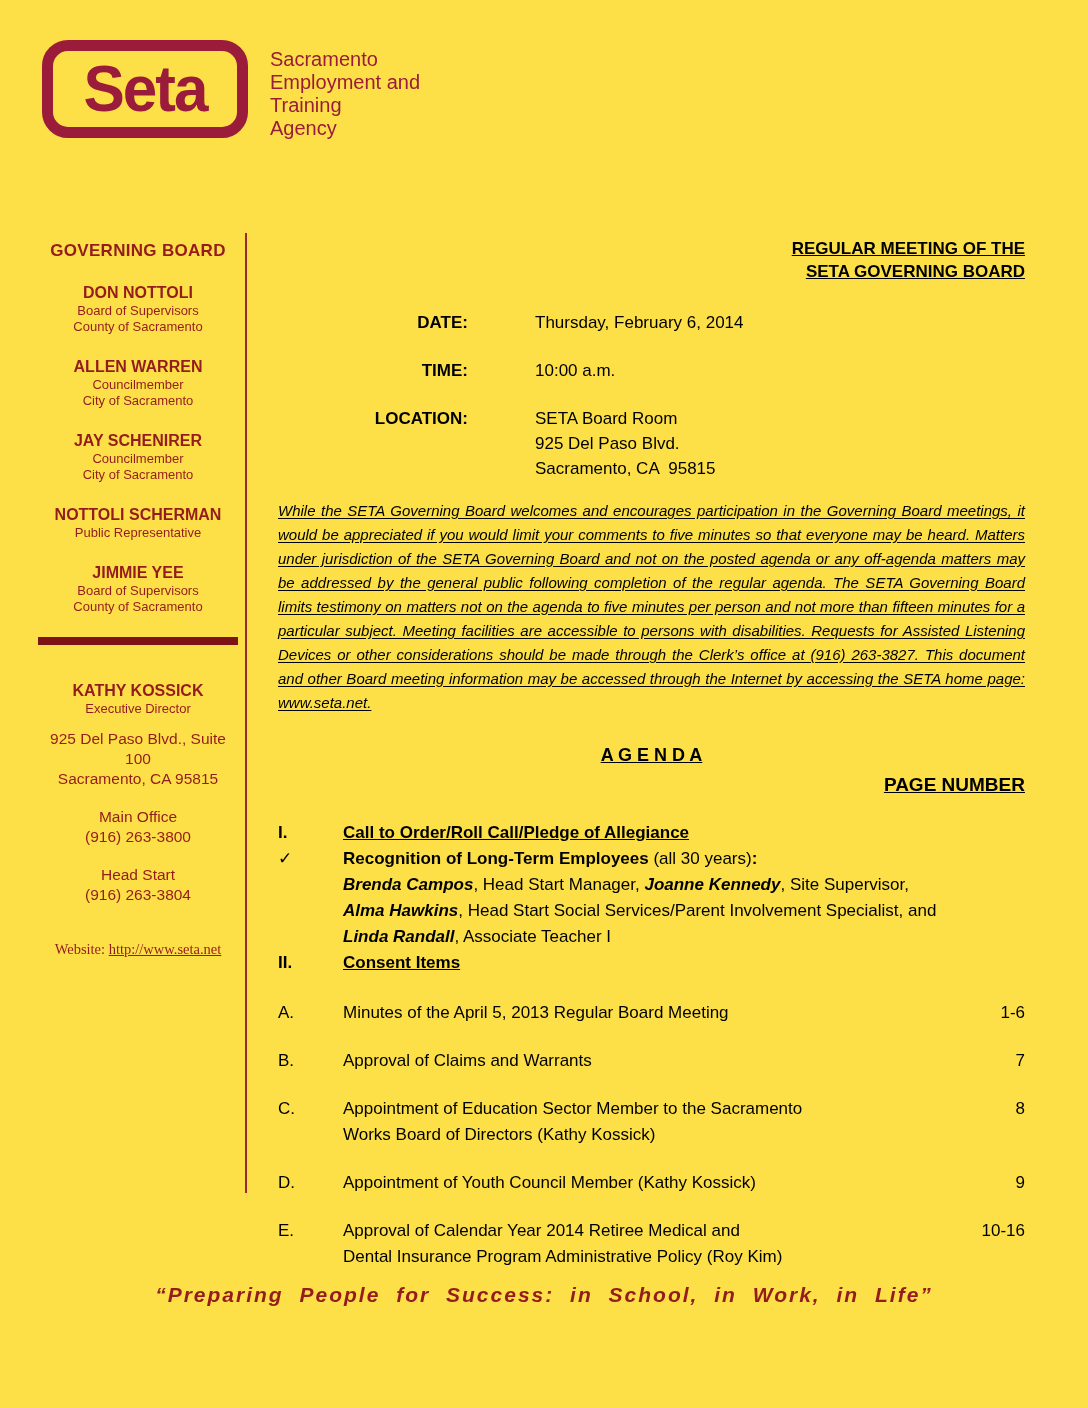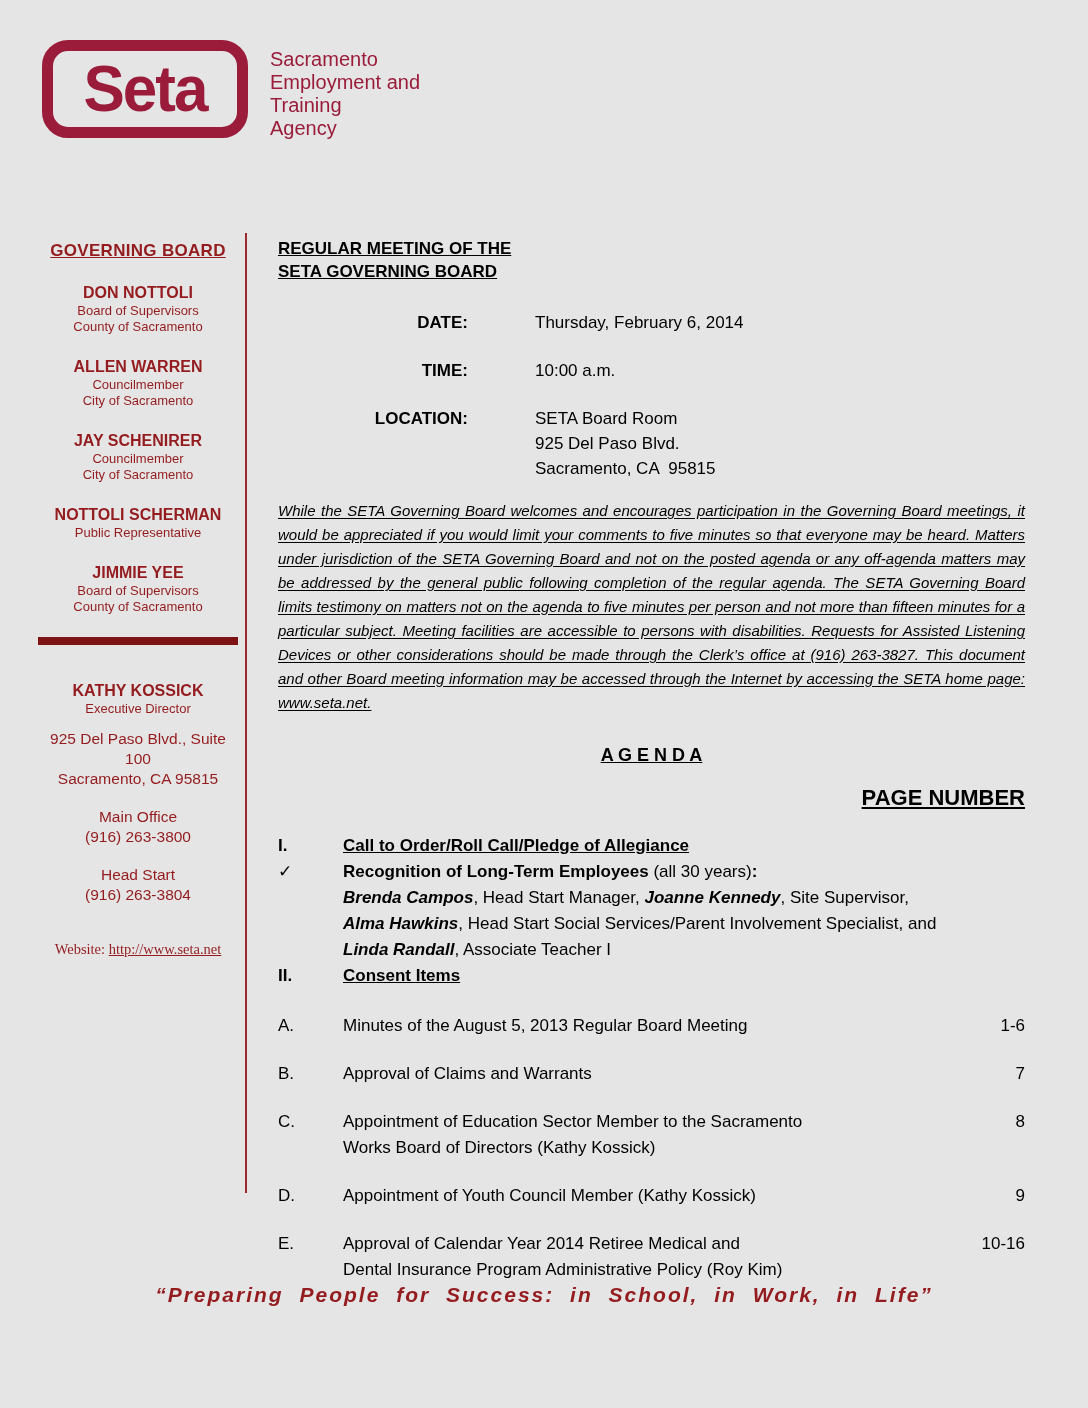--- a/index.html
+++ b/index.html
@@ -4,63 +4,63 @@
 <style>
   :root{
     --logo:#9A1C3A;
     --red:#941B1E;
     --bar:#7D1315;
     --vline:#9B2A2D;
   }
   *{margin:0;padding:0;box-sizing:border-box;}
   html,body{background:#ffffff;}
   body{width:1088px;font-family:"Liberation Sans","DejaVu Sans",sans-serif;color:#000;}
-  .page{position:relative;width:1088px;height:1408px;background:#e5e5e5;overflow:hidden;}
+  .page{position:relative;width:1088px;height:1408px;background:#fde047;overflow:hidden;}
 
   
   .header{display:flex;align-items:flex-start;padding:40px 0 0 42px;}
   .logo-box{width:206px;height:98px;border:11px solid var(--logo);border-radius:26px;
             display:flex;align-items:center;justify-content:center;}
   .logo-text{font-size:62px;font-weight:bold;color:var(--logo);letter-spacing:-2px;line-height:1;
              font-family:"Liberation Sans",sans-serif;transform:scaleY(1.05);}
   .agency{margin-left:22px;margin-top:8px;color:var(--logo);font-size:20px;line-height:23px;}
 
   
   .columns{display:flex;margin-top:93px;padding-left:38px;padding-right:63px;align-items:flex-start;}
   .sidebar{width:209px;min-height:960px;border-right:2px solid var(--vline);
            text-align:center;color:var(--red);flex-shrink:0;}
   .sb-inner{width:200px;}
-  .sb-title{font-size:17px;font-weight:bold;text-decoration:underline;margin-top:8px;letter-spacing:.3px;}
+  .sb-title{font-size:17px;font-weight:bold;margin-top:8px;letter-spacing:.3px;}
   .member{margin-top:22px;}
   .member:first-of-type{margin-top:37px;}
   .member-name{font-size:16px;font-weight:bold;line-height:20px;}
   .member-sub{font-size:13px;line-height:16px;}
   .sb-bar{height:8px;background:var(--bar);margin-top:22px;width:200px;}
   .director{margin-top:36px;}
   .sb-address{margin-top:12px;font-size:15.5px;line-height:20px;}
   .sb-contact{margin-top:18px;font-size:15.5px;line-height:20px;}
   .sb-website{margin-top:36px;font-family:"Liberation Serif","DejaVu Serif",serif;font-size:14.5px;}
   .sb-website a{color:var(--red);text-decoration:underline;}
 
   
   .main{flex:1;margin-left:31px;min-width:0;}
   .u{text-decoration:underline;}
-  .m-title{text-align:left;font-size:17px;font-weight:bold;line-height:23px;margin-top:4px;}
+  .m-title{text-align:right;font-size:17px;font-weight:bold;line-height:23px;margin-top:4px;}
   .meta{margin-top:27px;}
   .meta-row{display:flex;font-size:17px;line-height:25px;margin-top:23px;}
   .meta-row:first-child{margin-top:0;}
   .meta-label{width:190px;text-align:right;font-weight:bold;flex-shrink:0;}
   .meta-value{margin-left:67px;}
   .pre{white-space:pre-wrap;}
 
   .notice{margin-top:18px;font-size:15px;line-height:24px;text-align:justify;
           text-decoration:underline;text-underline-offset:2px;font-style:italic;}
 
   .agenda-head{text-align:center;font-size:18px;font-weight:bold;margin-top:28px;line-height:25px;}
-  .pagenum-head{text-align:right;font-size:22px;font-weight:bold;margin-top:17px;line-height:25px;}
+  .pagenum-head{text-align:right;font-size:19px;font-weight:bold;margin-top:4px;line-height:25px;}
 
   .item-row{display:flex;font-size:17px;line-height:26px;}
   .col-num{width:65px;flex-shrink:0;}
   .col-text{flex:1;min-width:0;}
   .col-page{width:70px;text-align:right;flex-shrink:0;}
   .bold{font-weight:bold;}
   .seg-b{font-weight:bold;}
   .seg-bi{font-weight:bold;font-style:italic;}
   .mt23{margin-top:23px;}
   .mt16{}
@@ -191,21 +191,21 @@
       </div>
 
       <div class="item-row mt16">
         <div class="col-num bold">II.</div>
         <div class="col-text bold"><span class="u">Consent Items</span></div>
         <div class="col-page"></div>
       </div>
 
       <div class="item-row mt24">
         <div class="col-num">A.</div>
-        <div class="col-text">Minutes of the August 5, 2013 Regular Board Meeting</div>
+        <div class="col-text">Minutes of the April 5, 2013 Regular Board Meeting</div>
         <div class="col-page">1-6</div>
       </div>
 
       <div class="item-row mt22">
         <div class="col-num">B.</div>
         <div class="col-text">Approval of Claims and Warrants</div>
         <div class="col-page">7</div>
       </div>
 
       <div class="item-row mt22">

